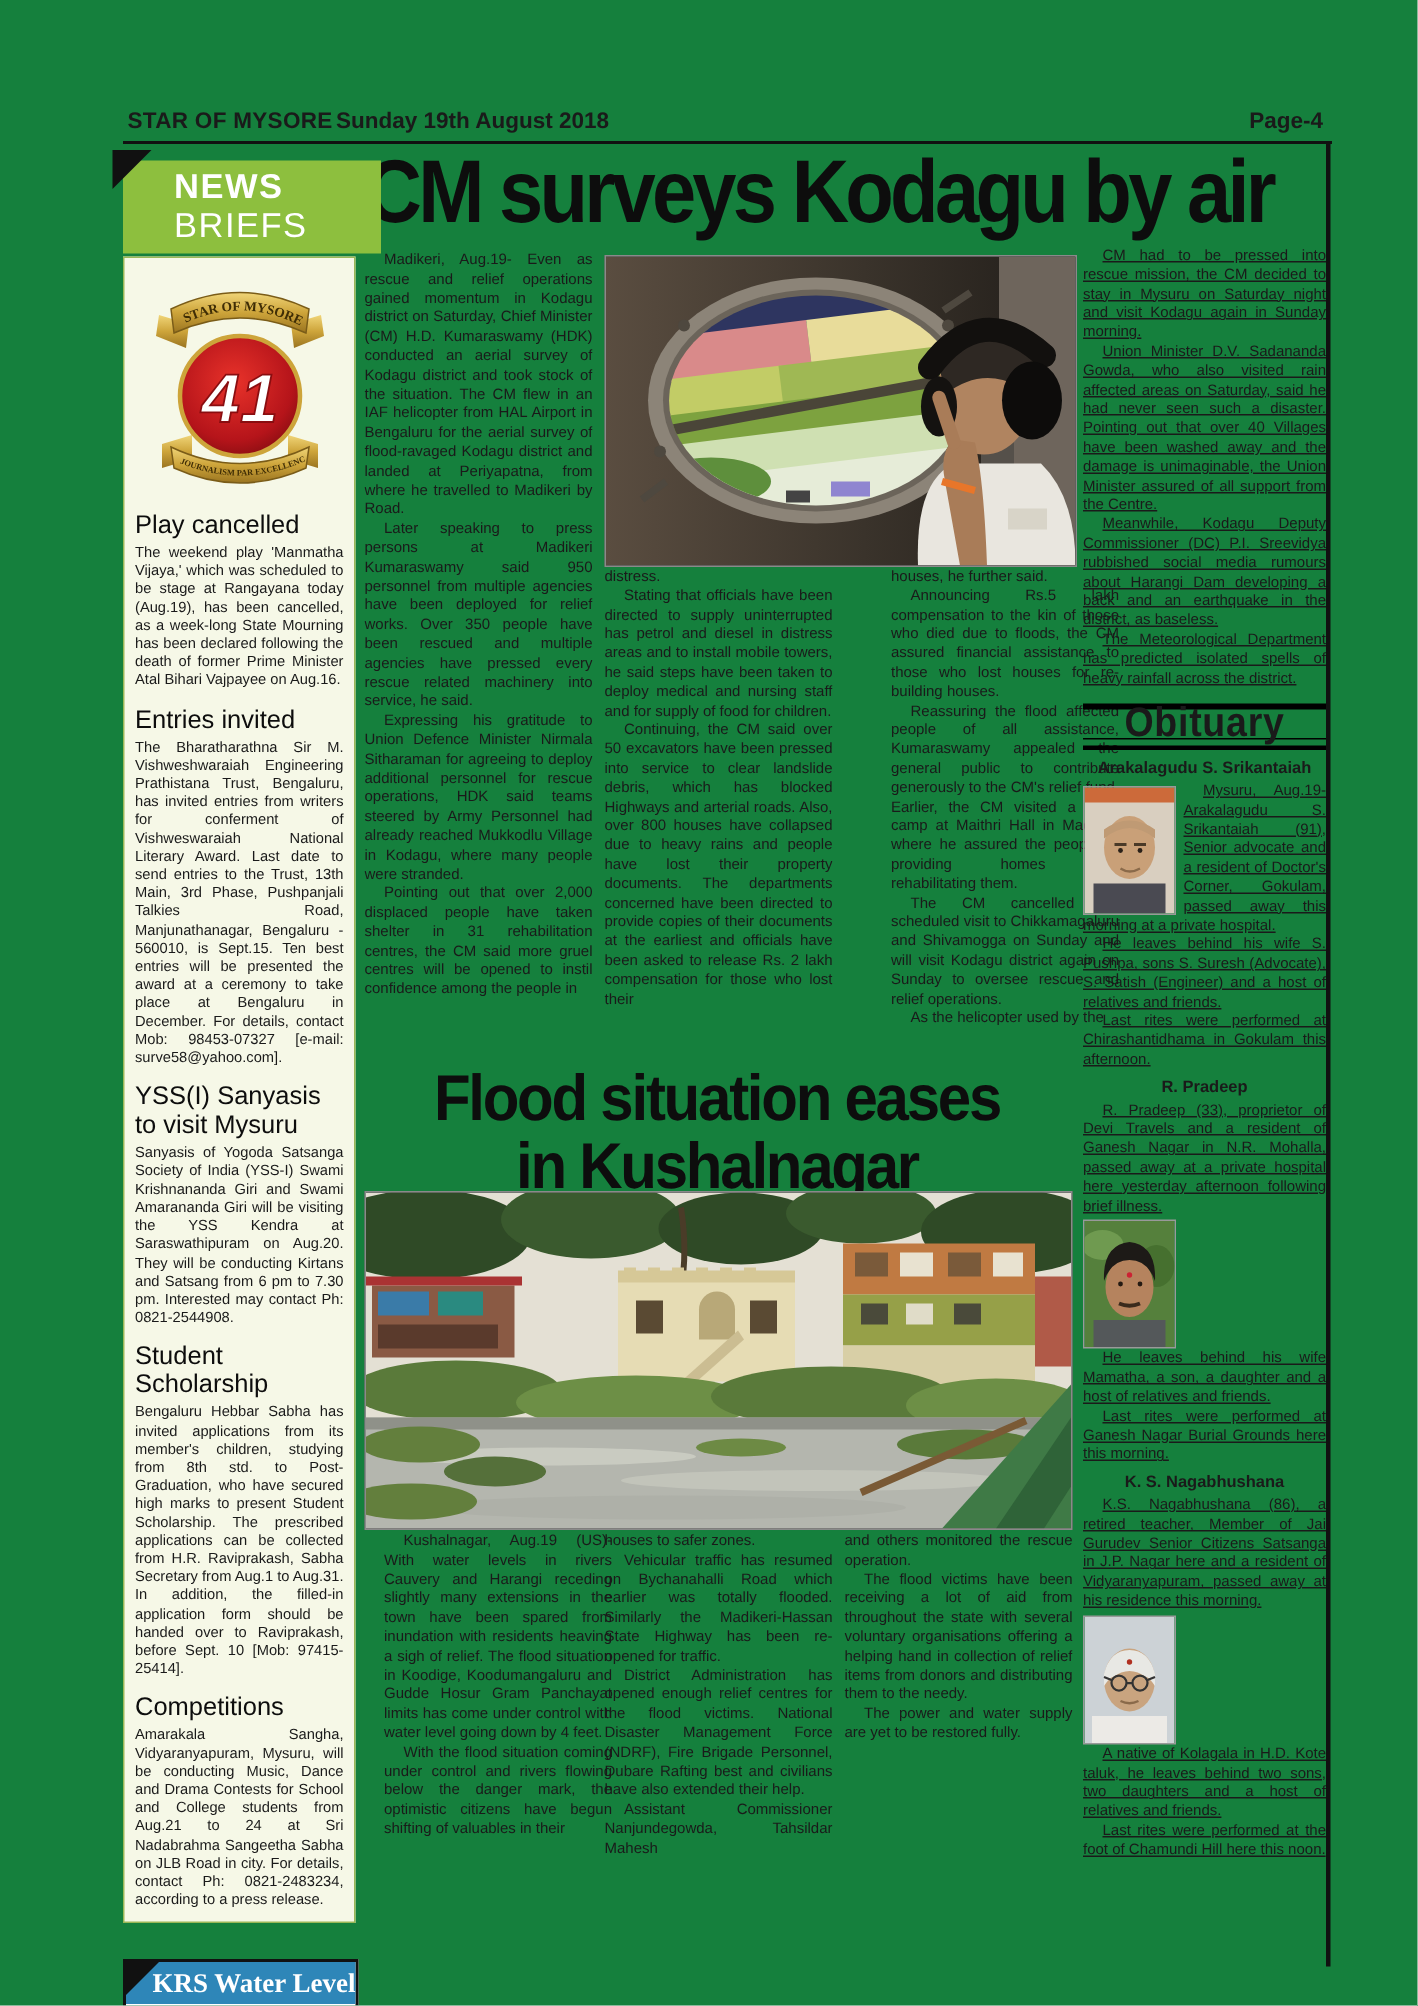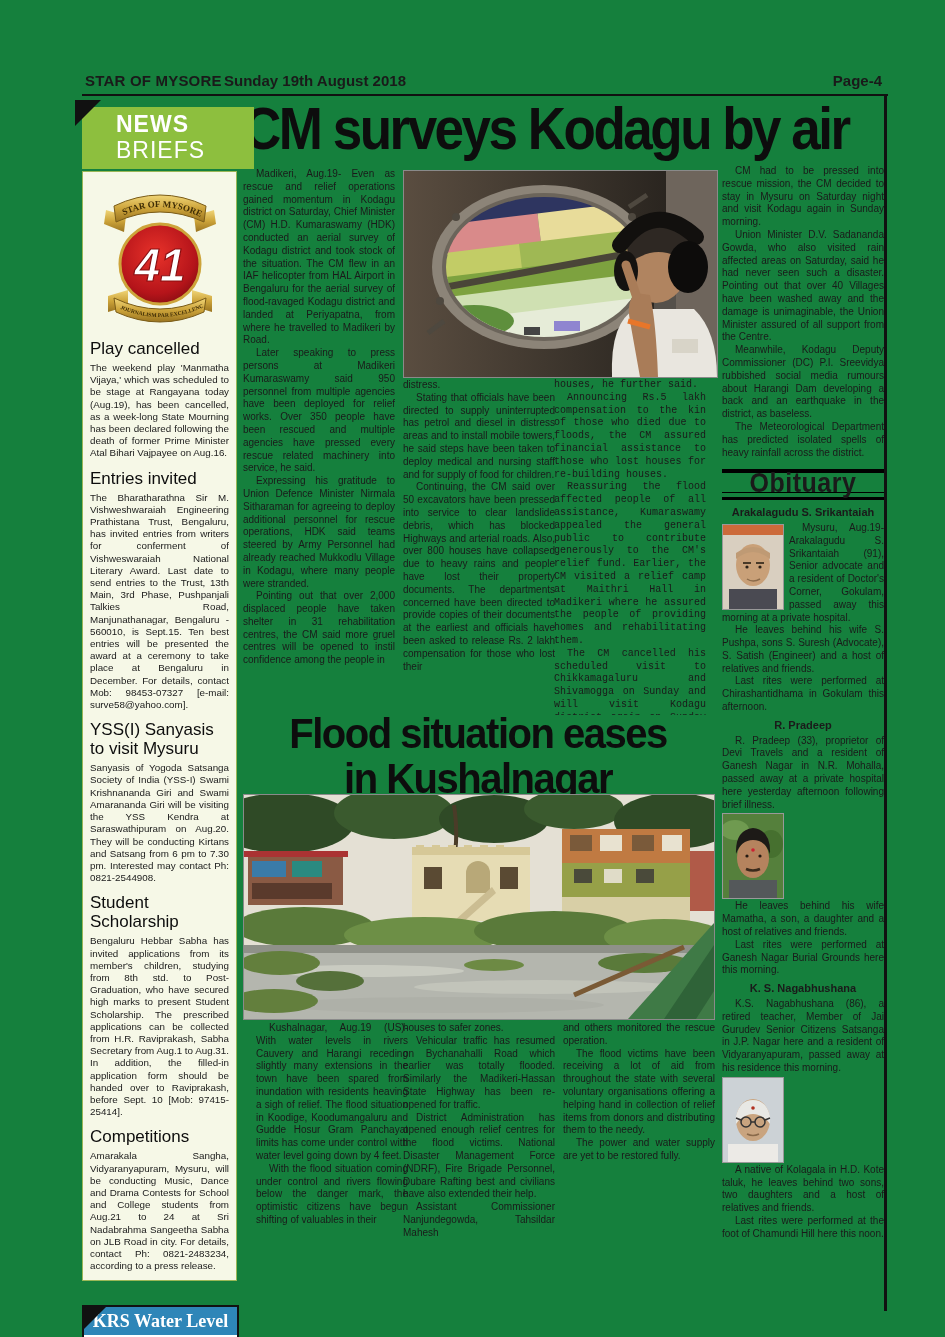--- a/index.html
+++ b/index.html
@@ -29,33 +29,33 @@
   .nb-box{margin-top:2px;width:155px;box-sizing:border-box;border:1.5px solid #9ab757;
           background:#f6f8e7;padding:6px 7px 8px;}
   .nb-box .shead{font-size:17px;font-weight:normal;line-height:19px;margin:9px 0 4px;color:#0d0d0d;}
   .nb-box .sbody{font-size:9.8px;line-height:12.2px;text-align:justify;margin:0;}
   .nb-box .sbody{text-indent:0;}
   .logo-wrap{text-align:center;margin:2px 0 0;}
   
   .krs-box{margin-top:24px;width:157px;box-sizing:border-box;border:2.5px solid #111;background:#fff;}
   .krs-head{position:relative;background:#2e86b8;color:#fff;height:28px;
             font-family:"Liberation Serif",serif;font-weight:bold;font-size:18px;
-            text-align:center;line-height:28px;}
+            text-align:right;line-height:28px;}
   .krs-tri{position:absolute;left:0;top:0;width:0;height:0;
            border-top:22px solid #111;border-right:22px solid transparent;}
   .krs-body{padding:5px 6px 7px;}
 
   
   .acol{position:absolute;width:152px;font-size:10px;line-height:12.8px;
         text-align:justify;overflow:hidden;}
   .acol p{margin:0;text-indent:13px;}
   .acol p.cont{text-indent:0;}
   .rcol{position:absolute;left:722px;top:165px;width:162px;font-size:10px;
         line-height:12.8px;text-align:justify;}
-  .rcol p{margin:0;text-indent:13px;}
+  .rcol p{margin:0;text-indent:13px;text-decoration:underline;}
 
   .photo-frame{position:absolute;border:1px solid #8a8a8a;overflow:hidden;background:#444;}
 
   
   .flood-head{position:absolute;left:243px;top:710px;width:470px;text-align:center;
       font-size:40px;font-weight:bold;letter-spacing:-1.5px;line-height:42px;
       transform:scale(1.0,1.08);transform-origin:center top;color:#0d0d0d;}
 
   
   .obit{margin-top:10px;}
@@ -222,21 +222,21 @@
       <path d="M224,150 l22,6" stroke="#e8762a" stroke-width="5"></path>
     </svg>
   </div>
 
   <div class="acol" style="left:403px;top:379px;height:336px;">
     <p class="cont">distress.</p>
     <p>Stating that officials have been directed to supply uninterrupted has petrol and diesel in distress areas and to install mobile towers, he said steps have been taken to deploy medical and nursing staff and for supply of food for children.</p>
     <p>Continuing, the CM said over 50 excavators have been pressed into service to clear landslide debris, which has blocked Highways and arterial roads. Also, over 800 houses have collapsed due to heavy rains and people have lost their property documents. The departments concerned have been directed to provide copies of their documents at the earliest and officials have been asked to release Rs. 2 lakh compensation for those who lost their</p>
   </div>
 
-  <div class="acol" style="left:554px;top:379px;height:336px;font-family:Liberation Mono, monospace;">
+  <div class="acol" style="left:594px;top:379px;height:336px;">
     <p class="cont">houses, he further said.</p>
     <p>Announcing Rs.5 lakh compensation to the kin of those who died due to floods, the CM assured financial assistance to those who lost houses for re-building houses.</p>
     <p>Reassuring the flood affected people of all assistance, Kumaraswamy appealed the general public to contribute generously to the CM's relief fund. Earlier, the CM visited a relief camp at Maithri Hall in Madikeri where he assured the people of providing homes and rehabilitating them.</p>
     <p>The CM cancelled his scheduled visit to Chikkamagaluru and Shivamogga on Sunday and will visit Kodagu district again on Sunday to oversee rescue and relief operations.</p>
     <p>As the helicopter used by the</p>
   </div>
 
   <div class="flood-head">
     <div>Flood situation eases</div>
     <div>in Kushalnagar</div>

